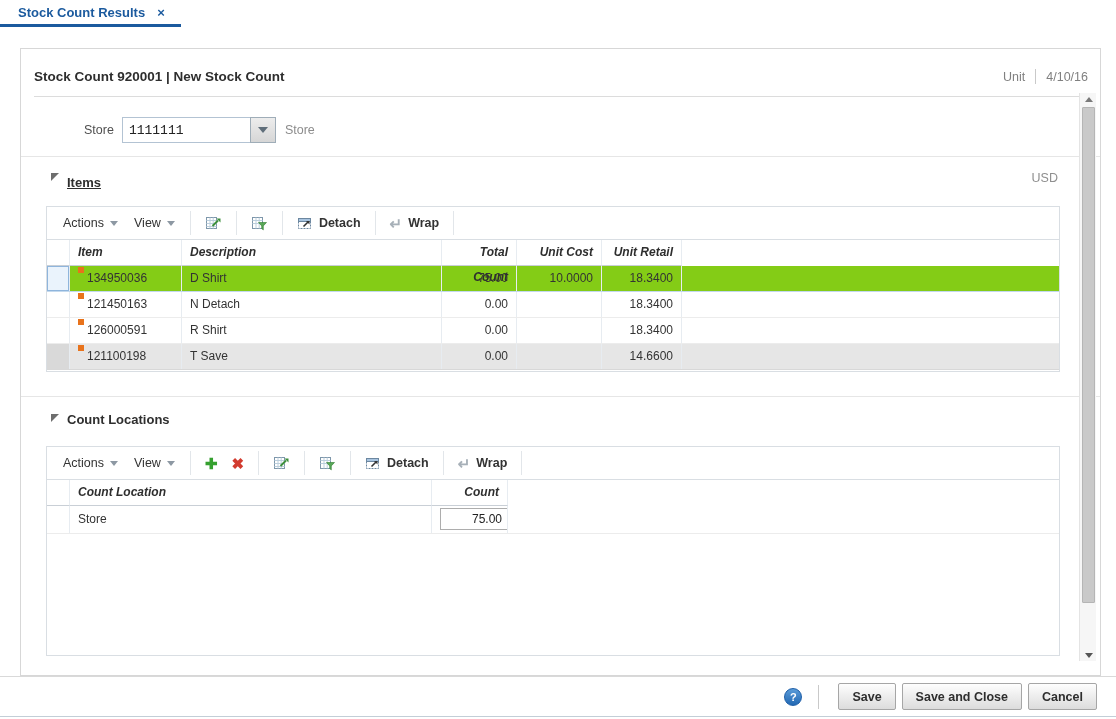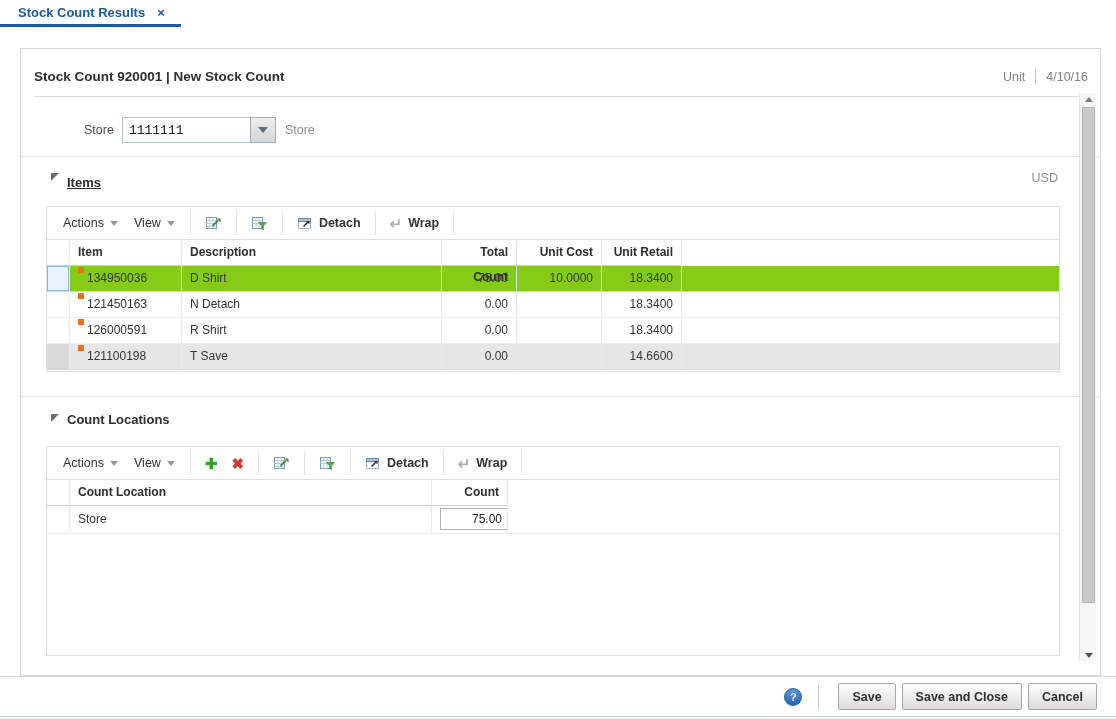--- a/index.html
+++ b/index.html
@@ -48,21 +48,21 @@
   .tbtn { display:flex; align-items:center; gap:6px; padding:3px 7px; cursor:pointer; font-size:12.5px; color:#333; font-weight:bold; }
   .tbtn svg { display:block; }
   .wrap-glyph { color:#a7b0b8; font-size:15px; font-weight:bold; line-height:1; }
   .plus-x { font-size:15px; line-height:1; }
 
   
   .thead, .trow { display:flex; }
   .thead { height:26px; line-height:25px; font-weight:bold; color:#2e2e2e; }
   .trow { height:26px; line-height:25px; border-bottom:1px solid #ececec; background:#fff; }
   .cell { padding:0 8px; border-right:1px solid #e7ecf1; overflow:hidden; white-space:nowrap; }
-  .hcell { padding:0 8px; border-right:1px solid #e7ecf1; border-bottom:1px solid #c9cfd6; }
+  .hcell { padding:0 8px; border-right:1px solid #e7ecf1; border-bottom:1px solid #c9cfd6;font-style:italic; }
   .num { text-align:right; }
   .c-sel { width:23px; padding:0; }
   .c-item { width:112px; }
   .c-desc { width:260px; }
   .c-tc { width:75px; }
   .c-ucost { width:85px; }
   .c-uret { width:80px; }
   .row-selected { background:#84cc16; border-bottom:1px solid #c3d9ee; }
   .row-shaded { background:#e6e6e6; border-bottom:1px solid #d8d8d8; }
   .sel-current { background:#eaf3fc; box-shadow:inset 0 0 0 1px #8fb5dc; }

